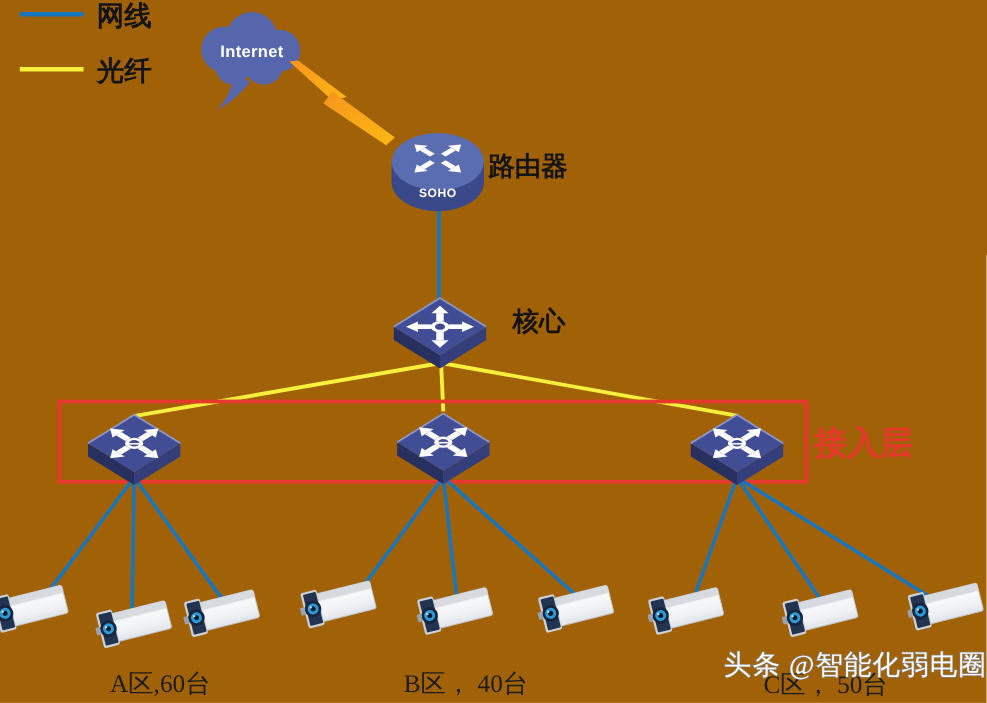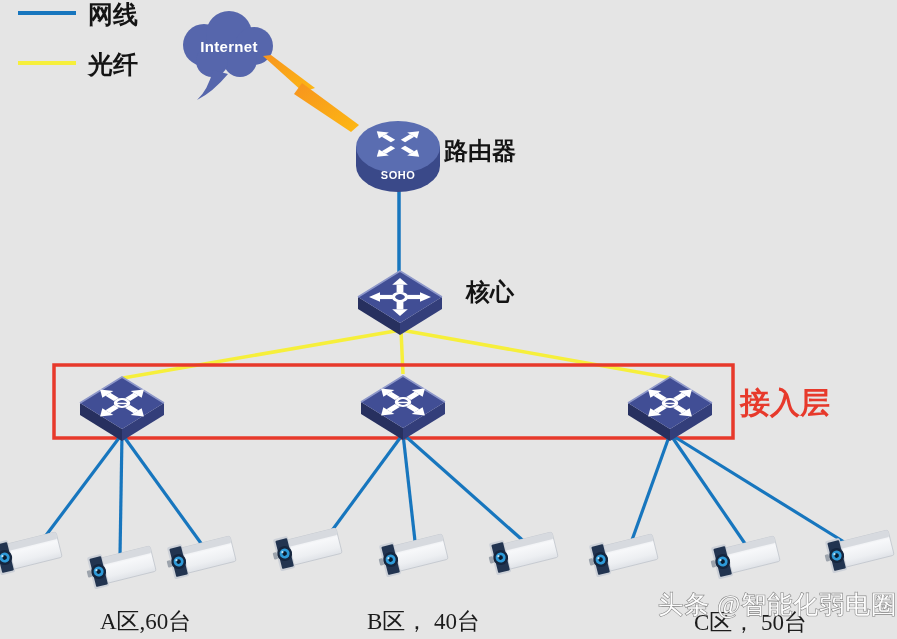--- a/index.html
+++ b/index.html
@@ -1,16 +1,16 @@
 <!DOCTYPE html>
 <html><head>
 <meta charset="utf-8">
 <style>
   html,body{margin:0;padding:0;background:#ffffff;}
-  .stage{position:relative;width:897px;height:639px;background:#e5e5e5;overflow:hidden;
+  .stage{position:relative;width:897px;height:639px;background:#a16207;overflow:hidden;
          font-family:"Liberation Sans","DejaVu Sans",sans-serif;}
   svg{display:block;}
   text{user-select:none;}
   .cjk{font-family:"Liberation Serif","DejaVu Serif",serif;}
   .node-label{font-size:24px;font-weight:600;fill:#141414;}
   .legend-label{font-size:25px;font-weight:600;fill:#141414;}
   .zone-label{font-size:23px;fill:#1c1c1c;}
   .access-label{font-size:30px;font-weight:600;}
   .cloud-label{font-size:15px;font-weight:bold;fill:#ffffff;letter-spacing:.3px;}
   .soho-label{font-size:11px;font-weight:bold;fill:#ffffff;letter-spacing:.5px;}

